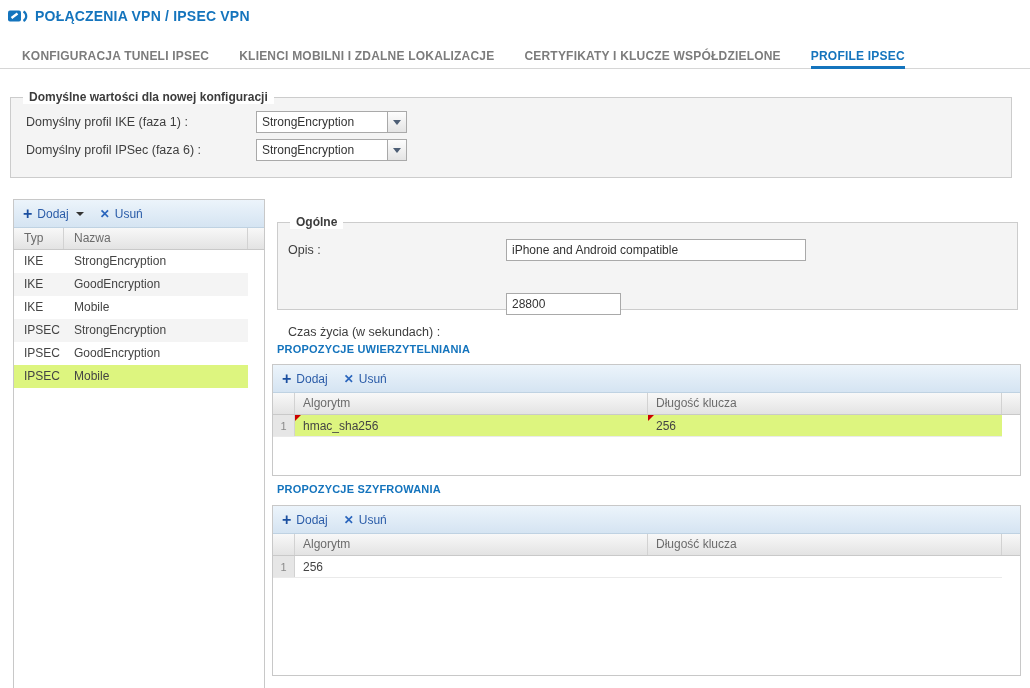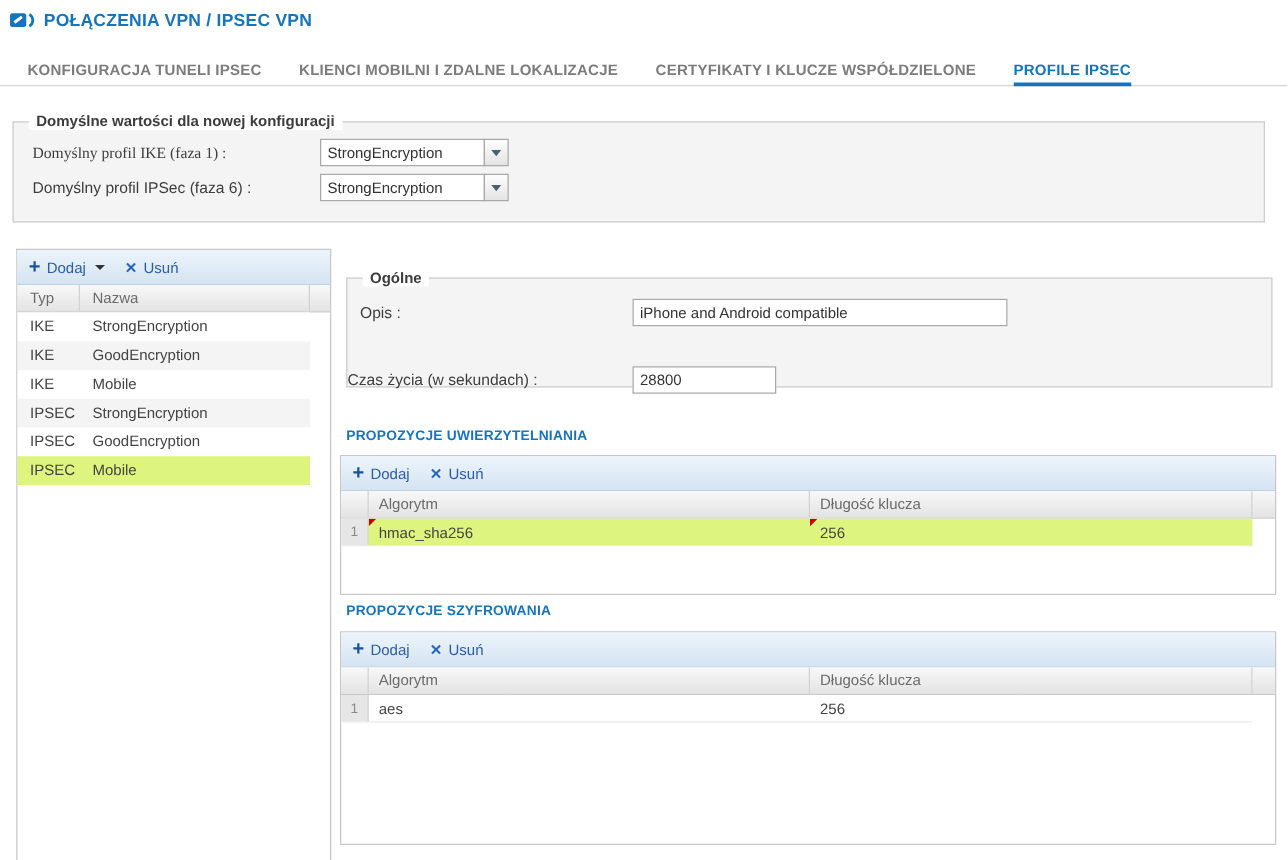--- a/index.html
+++ b/index.html
@@ -94,21 +94,21 @@
 <div class="tabbar">
   <div class="tab">KONFIGURACJA TUNELI IPSEC</div>
   <div class="tab">KLIENCI MOBILNI I ZDALNE LOKALIZACJE</div>
   <div class="tab">CERTYFIKATY I KLUCZE WSPÓŁDZIELONE</div>
   <div class="tab active">PROFILE IPSEC</div>
 </div>
 
 <div class="fset" style="left:10px; top:97px; width:1002px; height:81px;">
   <div class="fset-legend">Domyślne wartości dla nowej konfiguracji</div>
   <div class="frow" style="top:13px;">
-    <div class="flabel" style="left:15px;font-family:Liberation Serif, serif;">Domyślny profil IKE (faza 1) :</div>
+    <div class="flabel" style="left:15px;">Domyślny profil IKE (faza 1) :</div>
     <div class="combo" style="left:245px; top:0;">
       <input class="txt" style="width: 132px;" readonly="" value="StrongEncryption">
       <div class="trigger">
         <div class="caret"></div>
       </div>
     </div>
   </div>
   <div class="frow" style="top:41px;">
     <div class="flabel" style="left:15px;">Domyślny profil IPSec (faza 6) :</div>
     <div class="combo" style="left:245px; top:0;">
@@ -163,21 +163,21 @@
   </div>
 </div>
 
 <div class="fset" style="left:277px; top:222px; width:741px; height:88px;">
   <div class="fset-legend">Ogólne</div>
   <div class="frow" style="top:16px;text-decoration:underline;">
     <div class="flabel" style="left:10px;">Opis :</div>
     <input class="txt" style="position: absolute; left: 228px; width: 300px;" value="iPhone and Android compatible">
   </div>
   <div class="frow" style="top:70px;">
-    <div class="flabel" style="left:0;">Czas życia (w sekundach) :</div>
+    <div class="flabel" style="left:10px;margin-top:28px;">Czas życia (w sekundach) :</div>
     <input class="txt" style="position: absolute; left: 228px; width: 115px;" value="28800">
   </div>
 </div>
 
 <div class="section-title" style="top:343px;">PROPOZYCJE UWIERZYTELNIANIA</div>
 <div class="pgrid" style="top:364px; height:112px;">
   <div class="toolbar">
     <div class="tb-btn">
       <span class="plus-ic">+</span>
       <span>Dodaj</span>
@@ -213,16 +213,15 @@
     </div>
   </div>
   <div class="grid-header">
     <div class="gh-cell gh-num"></div>
     <div class="gh-cell gh-alg">Algorytm</div>
     <div class="gh-cell gh-len">Długość klucza</div>
     <div class="gh-cell gh-spacer"></div>
   </div>
   <div class="grid-row pg-row">
     <div class="num-cell">1</div>
-    <div class="cell alg-cell">aes</div>
     <div class="cell len-cell">256</div>
   </div>
 </div>
 
 </body></html>

